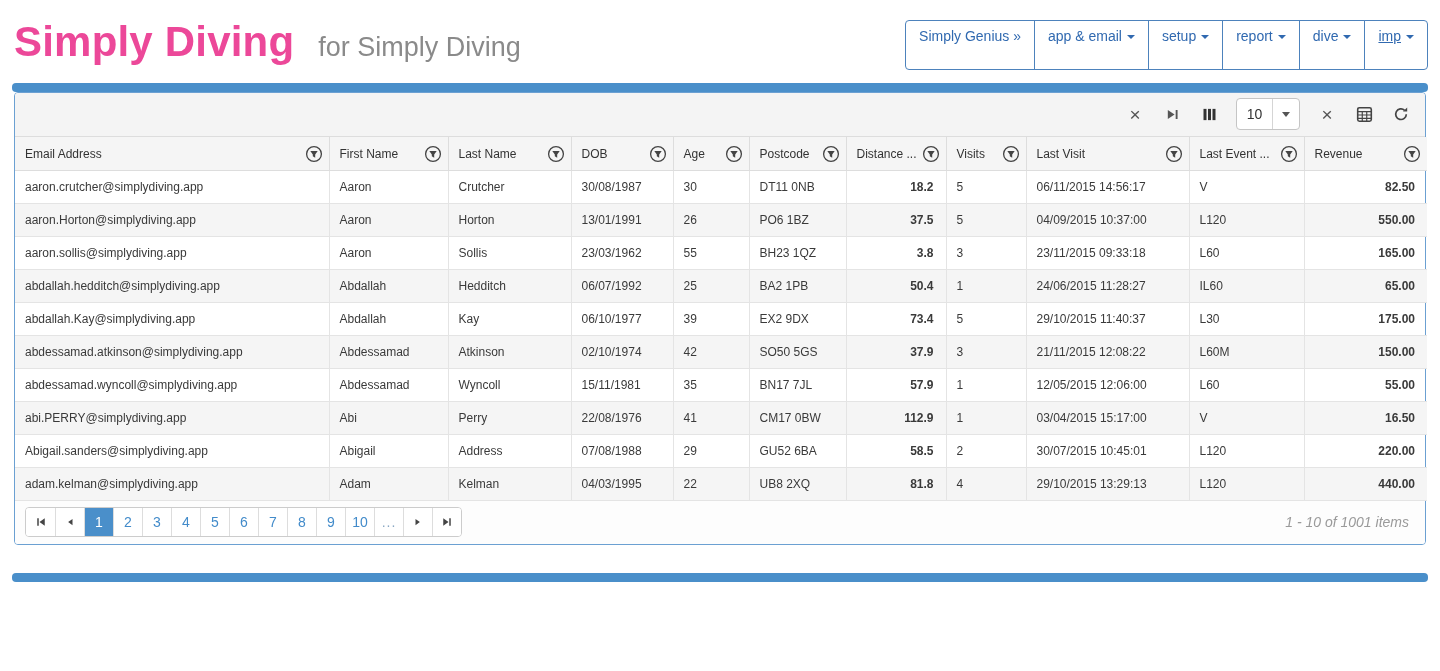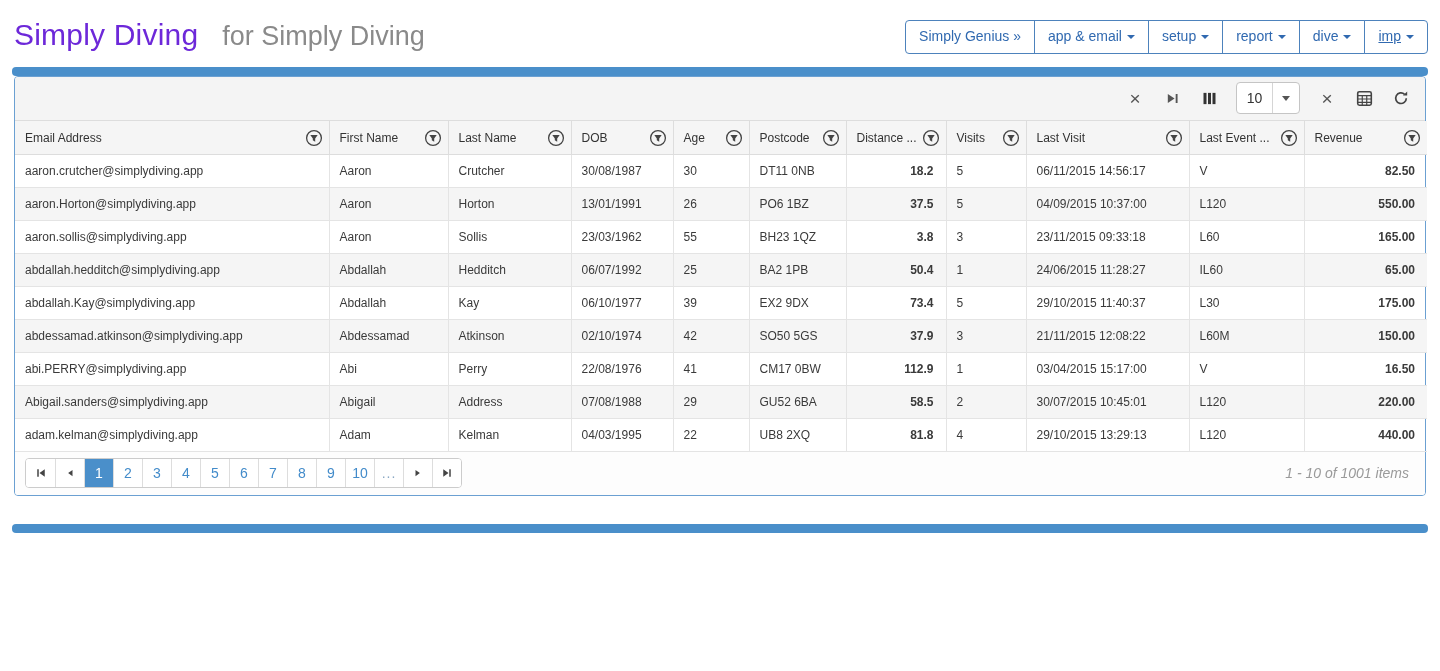--- a/index.html
+++ b/index.html
@@ -3,25 +3,25 @@
 <meta charset="utf-8">
 <style>
   * { box-sizing: border-box; margin: 0; padding: 0; }
   html, body { width: 1440px; height: 671px; background: #fff; overflow: hidden;
     font-family: "Liberation Sans", sans-serif; color: #333; }
   .page { padding: 0 12px; }
 
   
   .top-header { display: flex; justify-content: space-between; align-items: flex-start; padding-top: 16px; }
   .brand { display: flex; align-items: baseline; margin-left: 2px; padding-top: 2px; }
-  .brand-title { font-size: 30px; font-weight: 400; color: #6d28d9; letter-spacing: 0.2px; }
+  .brand-title { font-size: 42px; font-weight: 700; color: #ec4899; letter-spacing: 0.2px; }
   .brand-sub { font-size: 27px; font-weight: 400; color: #8a8a8a; margin-left: 24px; }
   .nav-group { display: flex; margin-top: 4px; }
   .nav-btn { background: #fff; border: 1px solid #4d82bc; color: #3069b0; font-size: 14px;
-    padding: 7px 13px 8px; margin-left: -1px; cursor: pointer; white-space: nowrap;
+    padding: 7px 13px 24px; margin-left: -1px; cursor: pointer; white-space: nowrap;
     font-family: "Liberation Sans", sans-serif; line-height: 1.2; }
   .nav-btn:first-child { border-radius: 4px 0 0 4px; margin-left: 0; }
   .nav-btn:last-child { border-radius: 0 4px 4px 0; text-decoration: underline; }
   .caret { display: inline-block; width: 0; height: 0; border-left: 4px solid transparent;
     border-right: 4px solid transparent; border-top: 4px solid #3069b0; margin-left: 5px;
     vertical-align: 2px; }
 
   
   .accent-bar { height: 9px; background: #4a8fca; border-radius: 4px; }
   .accent-bar.top { margin-top: 13px; }
@@ -272,20 +272,33 @@
             <td>02/10/1974</td>
             <td>42</td>
             <td>SO50 5GS</td>
             <td class="num">37.9</td>
             <td>3</td>
             <td>21/11/2015 12:08:22</td>
             <td>L60M</td>
             <td class="num">150.00</td>
           </tr>
         <tr>
+            <td>abdessamad.wyncoll@simplydiving.app</td>
+            <td>Abdessamad</td>
+            <td>Wyncoll</td>
+            <td>15/11/1981</td>
+            <td>35</td>
+            <td>BN17 7JL</td>
+            <td class="num">57.9</td>
+            <td>1</td>
+            <td>12/05/2015 12:06:00</td>
+            <td>L60</td>
+            <td class="num">55.00</td>
+          </tr>
+        <tr>
             <td>abi.PERRY@simplydiving.app</td>
             <td>Abi</td>
             <td>Perry</td>
             <td>22/08/1976</td>
             <td>41</td>
             <td>CM17 0BW</td>
             <td class="num">112.9</td>
             <td>1</td>
             <td>03/04/2015 15:17:00</td>
             <td>V</td>

